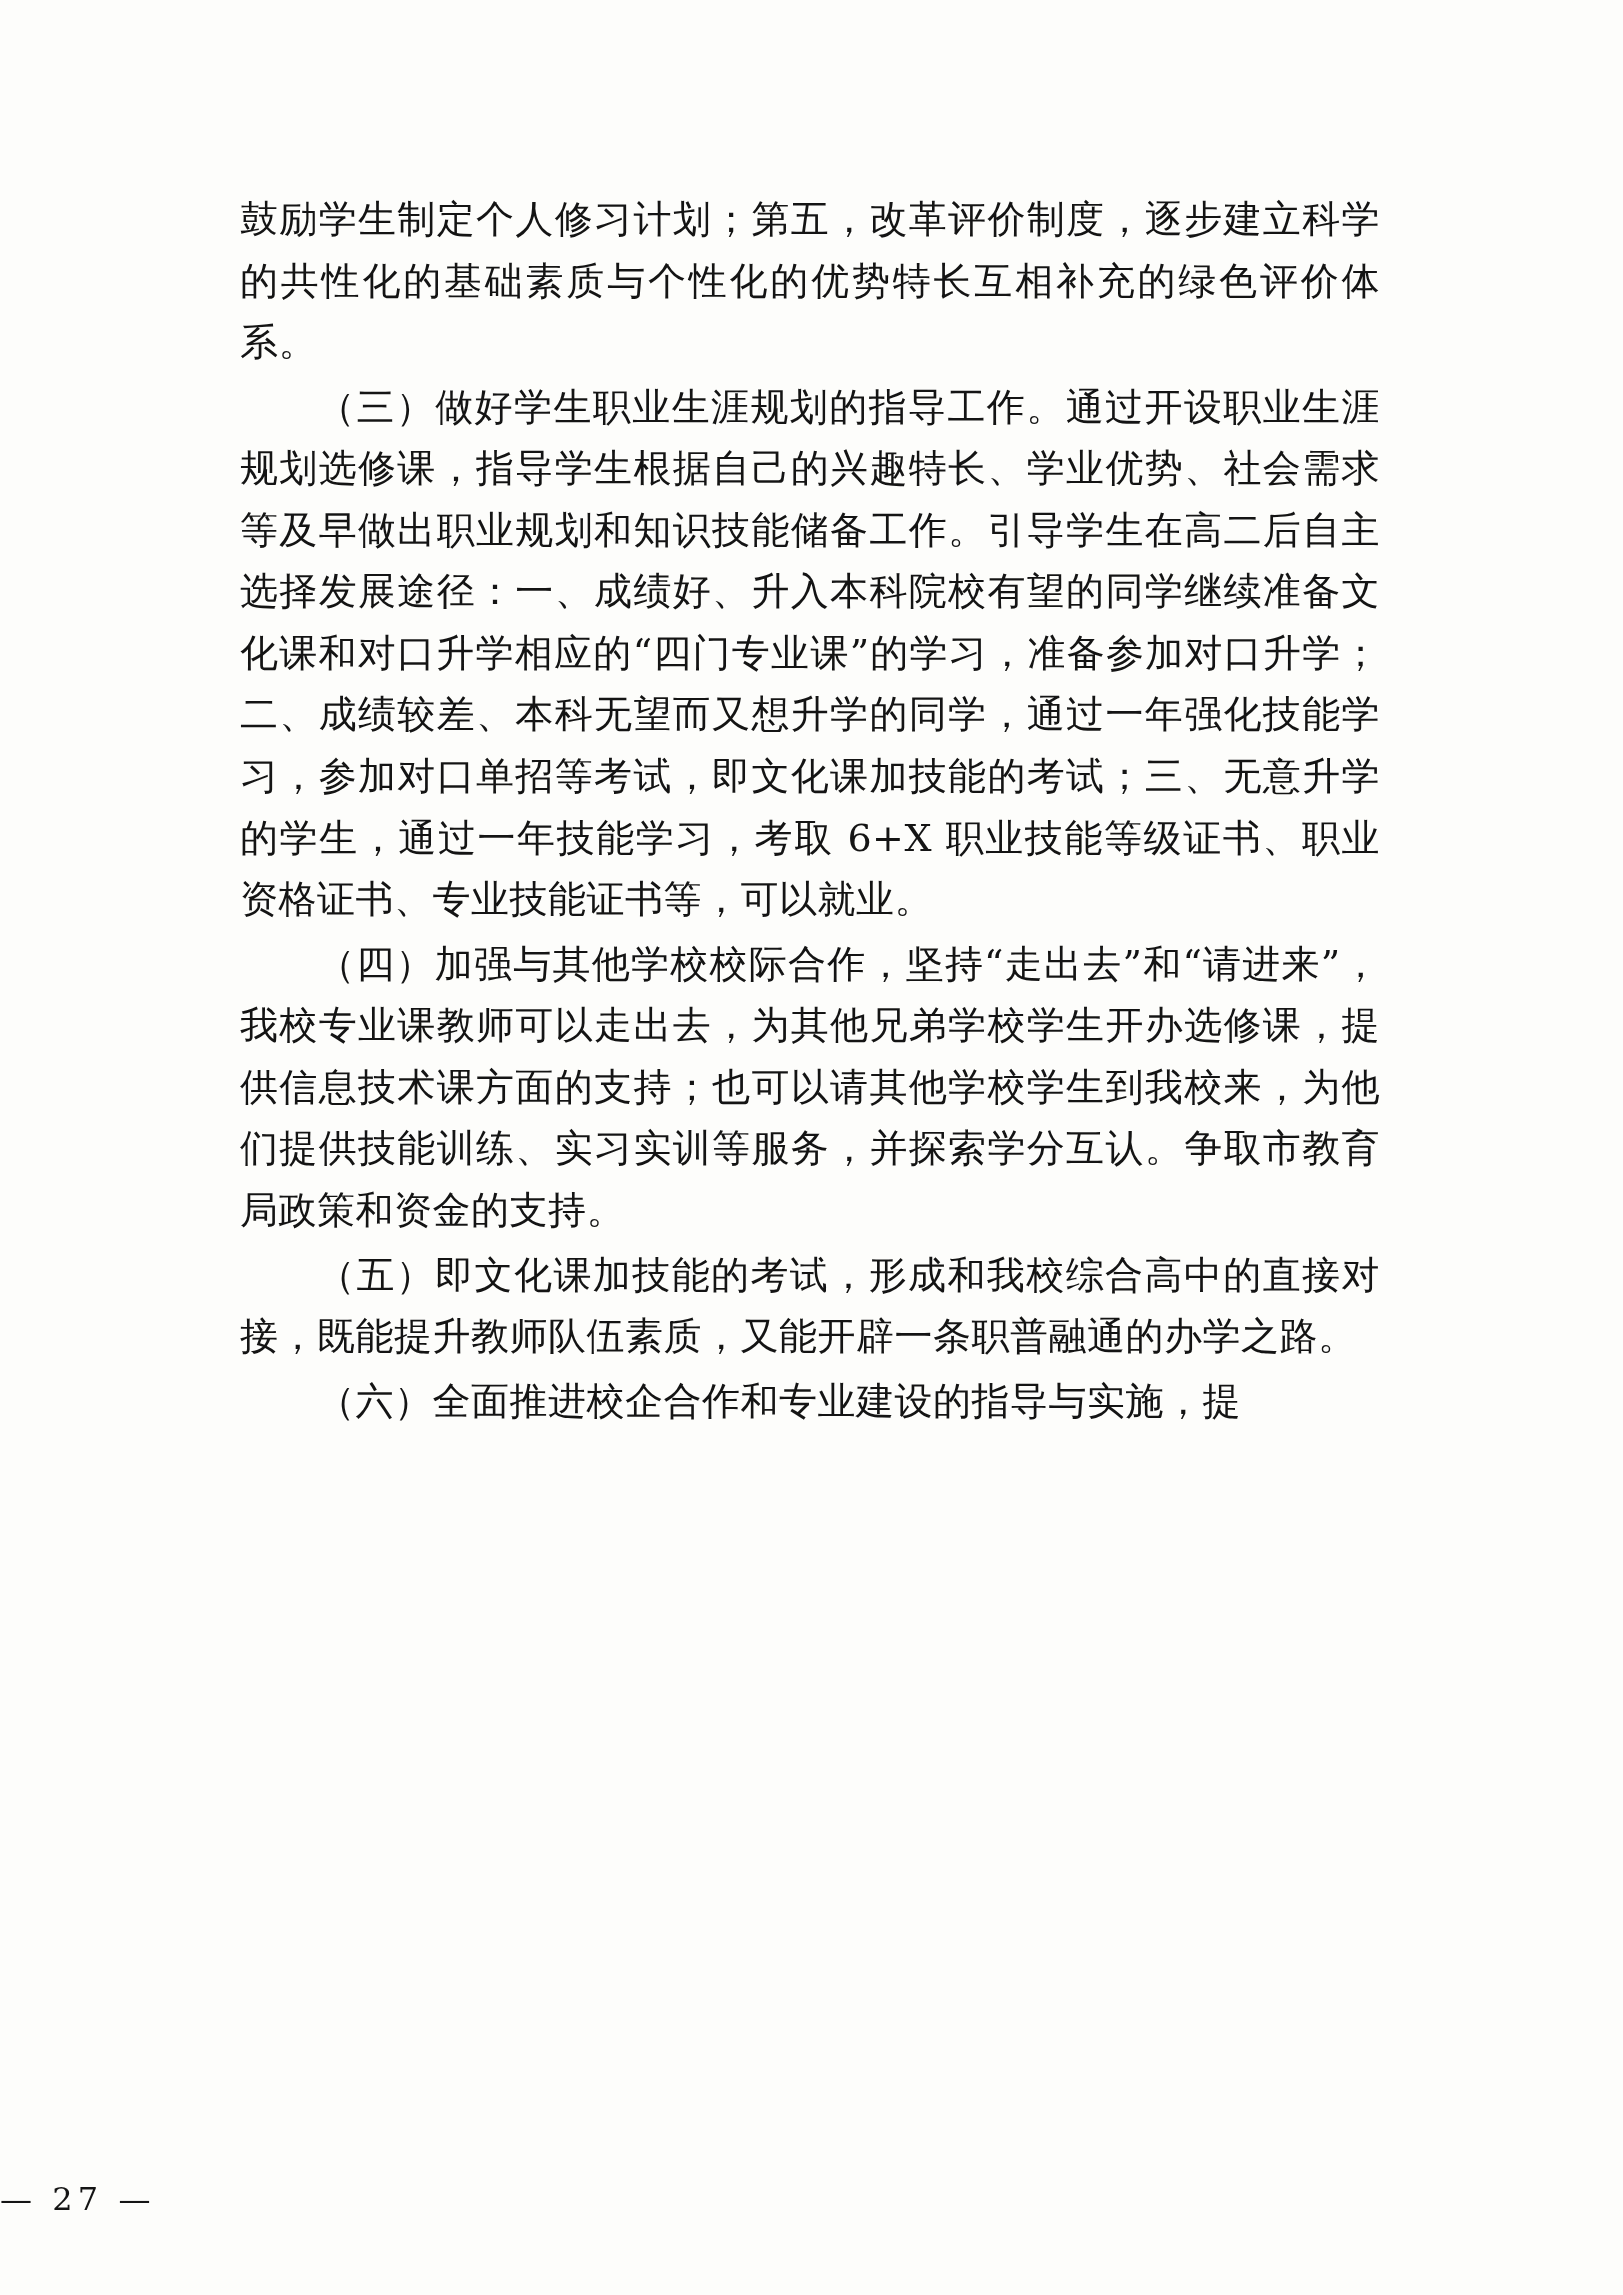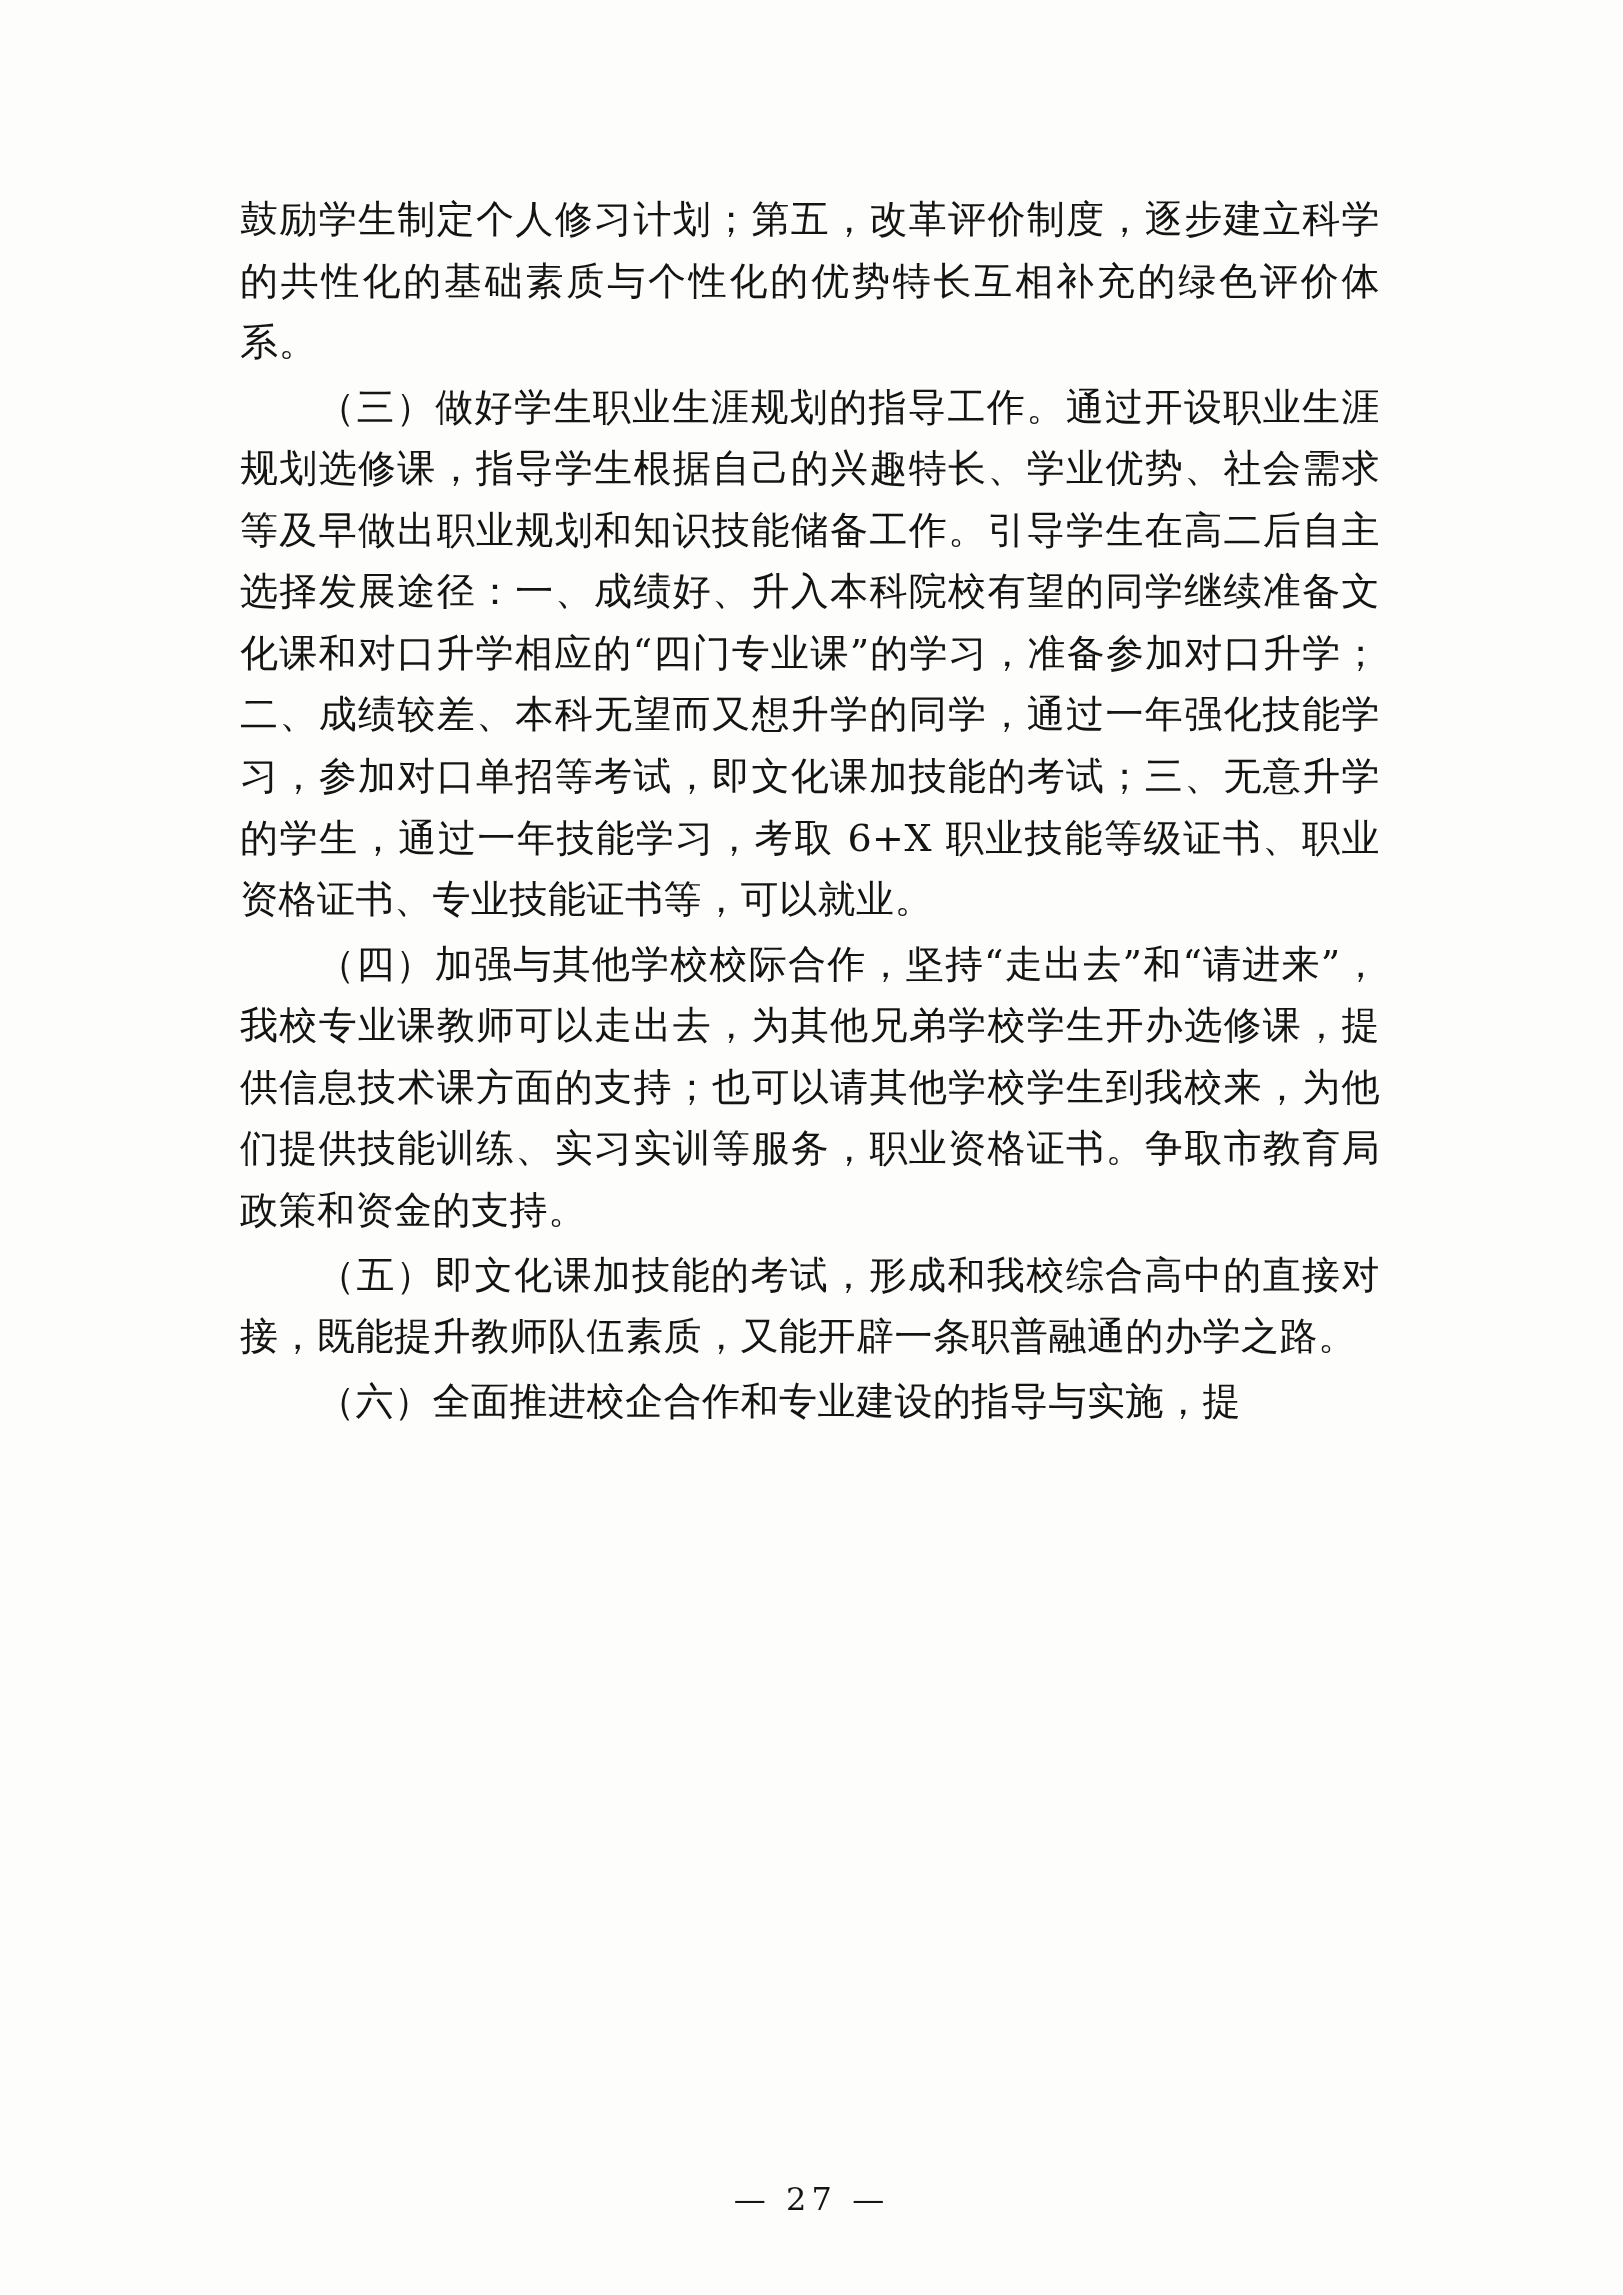--- a/index.html
+++ b/index.html
@@ -40,33 +40,33 @@
     font-family: "DejaVu Serif", "Liberation Serif", serif;
   }
   p.indent {
     text-indent: 77px;
   }
   .footer {
     position: absolute;
     left: 0;
     right: 0;
     bottom: 77px;
-    text-align: center;
+    text-align: left;
     font-size: 32px;
     color: #141414;
     letter-spacing: 5.1px;
     font-family: "DejaVu Serif", "Liberation Serif", serif;
   }
 </style>
 </head>
 <body>
 
 <div class="page">
   <div class="content">
     <p class="body-text">鼓励学生制定个人修习计划；第五，改革评价制度，逐步建立科学的共性化的基础素质与个性化的优势特长互相补充的绿色评价体系。</p>
     <p class="body-text indent">（三）做好学生职业生涯规划的指导工作。通过开设职业生涯规划选修课，指导学生根据自己的兴趣特长、学业优势、社会需求等及早做出职业规划和知识技能储备工作。引导学生在高二后自主选择发展途径：一、成绩好、升入本科院校有望的同学继续准备文化课和对口升学相应的“四门专业课”的学习，准备参加对口升学；二、成绩较差、本科无望而又想升学的同学，通过一年强化技能学习，参加对口单招等考试，即文化课加技能的考试；三、无意升学的学生，通过一年技能学习，考取 6+X 职业技能等级证书、职业资格证书、专业技能证书等，可以就业。</p>
-    <p class="body-text indent">（四）加强与其他学校校际合作，坚持“走出去”和“请进来”，我校专业课教师可以走出去，为其他兄弟学校学生开办选修课，提供信息技术课方面的支持；也可以请其他学校学生到我校来，为他们提供技能训练、实习实训等服务，职业资格证书。争取市教育局政策和资金的支持。</p>
+    <p class="body-text indent">（四）加强与其他学校校际合作，坚持“走出去”和“请进来”，我校专业课教师可以走出去，为其他兄弟学校学生开办选修课，提供信息技术课方面的支持；也可以请其他学校学生到我校来，为他们提供技能训练、实习实训等服务，并探索学分互认。争取市教育局政策和资金的支持。</p>
     <p class="body-text indent">（五）即文化课加技能的考试，形成和我校综合高中的直接对接，既能提升教师队伍素质，又能开辟一条职普融通的办学之路。</p>
     <p class="body-text indent">（六）全面推进校企合作和专业建设的指导与实施，提</p>
   </div>
   <div class="footer">— 27 —</div>
 </div>
 
 
 </body></html>

